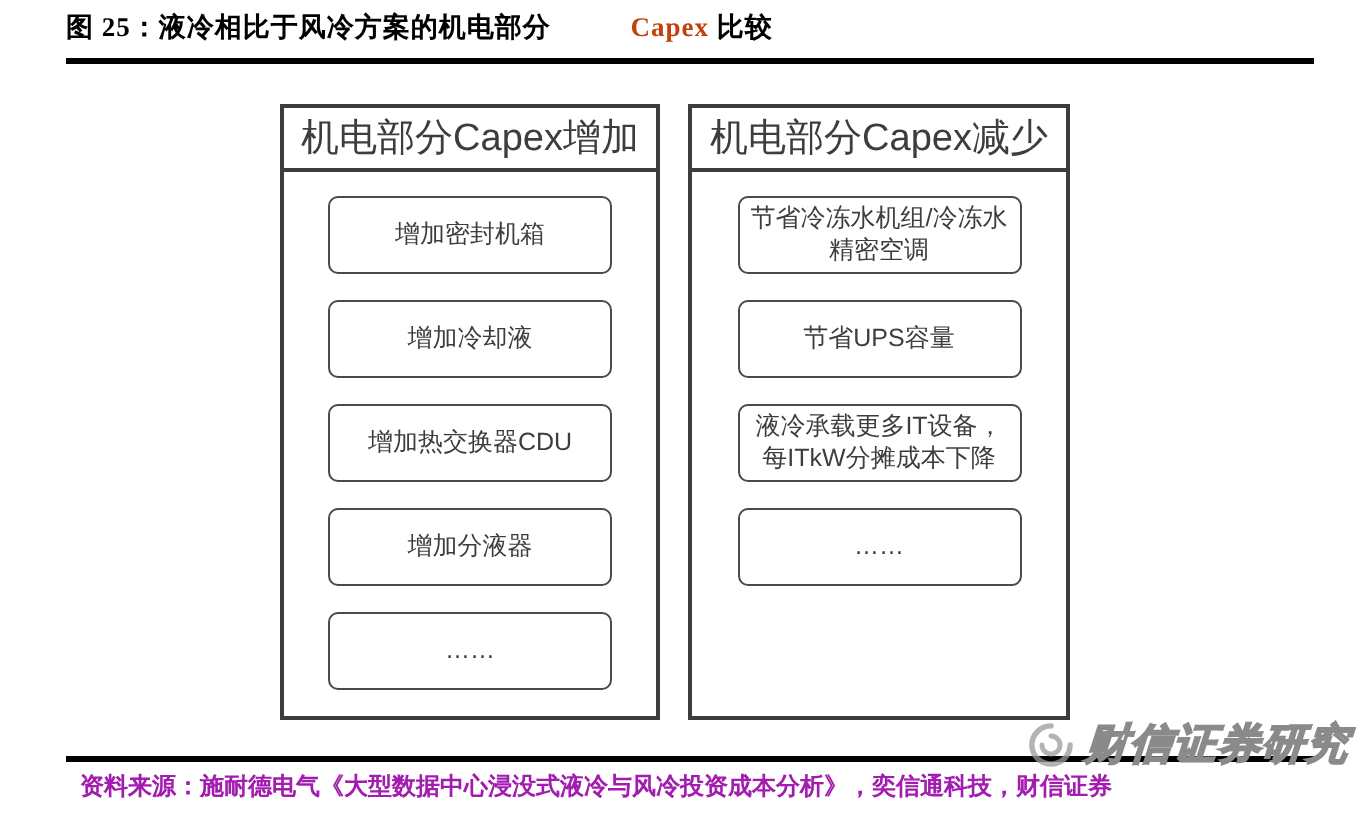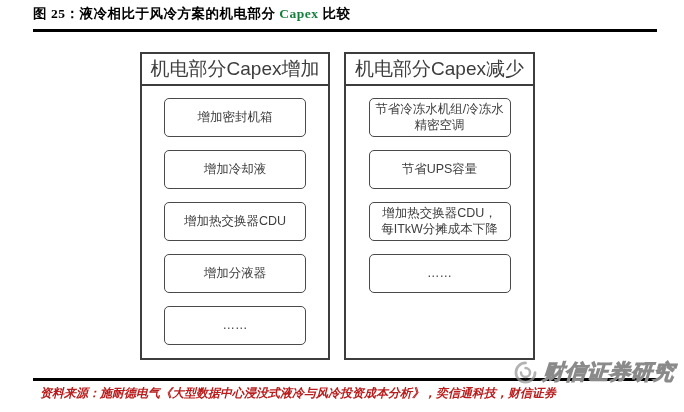--- a/index.html
+++ b/index.html
@@ -15,21 +15,21 @@
   .fig-title {
     position: absolute;
     left: 33px; top: 5px;
     font-family: "Liberation Serif", "DejaVu Serif", serif;
     font-weight: bold;
     font-size: 13.5px;
     color: #000000;
     letter-spacing: 0.5px;
     white-space: nowrap;
   }
-  .fig-title .latin-blue { color: #15803d; }
+  .fig-title .latin-blue { color: #c2410c; margin-left: 36px; }
 
   .rule {
     position: absolute;
     left: 33px; width: 624px; height: 3px;
     background: #000000;
   }
   .rule-top { top: 29px; }
   .rule-bottom { top: 378px; }
 
   
@@ -71,24 +71,23 @@
     color: #3d3d3d;
     white-space: pre-line;
     box-sizing: border-box;
   }
 
   
   .source-line {
     position: absolute;
     left: 40px; top: 385px;
     font-family: "Liberation Serif", "DejaVu Serif", serif;
-    font-style: italic;
     font-weight: bold;
     font-size: 12px;
-    color: #b91c1c;
+    color: #a21caf;
     white-space: nowrap;
   }
 
   
   .watermark {
     position: absolute;
     left: 512px; top: 358px;
     display: flex; align-items: center;
     z-index: 5;
   }
@@ -124,21 +123,21 @@
       <div class="item-box">……</div>
     </div>
 </div>
 
 <div class="panel panel-right">
   <div class="panel-header">机电部分Capex减少</div>
   <div class="panel-items">
       <div class="item-box">节省冷冻水机组/冷冻水
 精密空调</div>
       <div class="item-box">节省UPS容量</div>
-      <div class="item-box">增加热交换器CDU，
+      <div class="item-box">液冷承载更多IT设备，
 每ITkW分摊成本下降</div>
       <div class="item-box">……</div>
     </div>
 </div>
 
 <div class="rule rule-bottom"></div>
 
 <div class="source-line">
   <span>资料来源：</span><span>施耐德电气《大型数据中心浸没式液冷与风冷投资成本分析》，奕信通科技，财信证券</span>
 </div>

